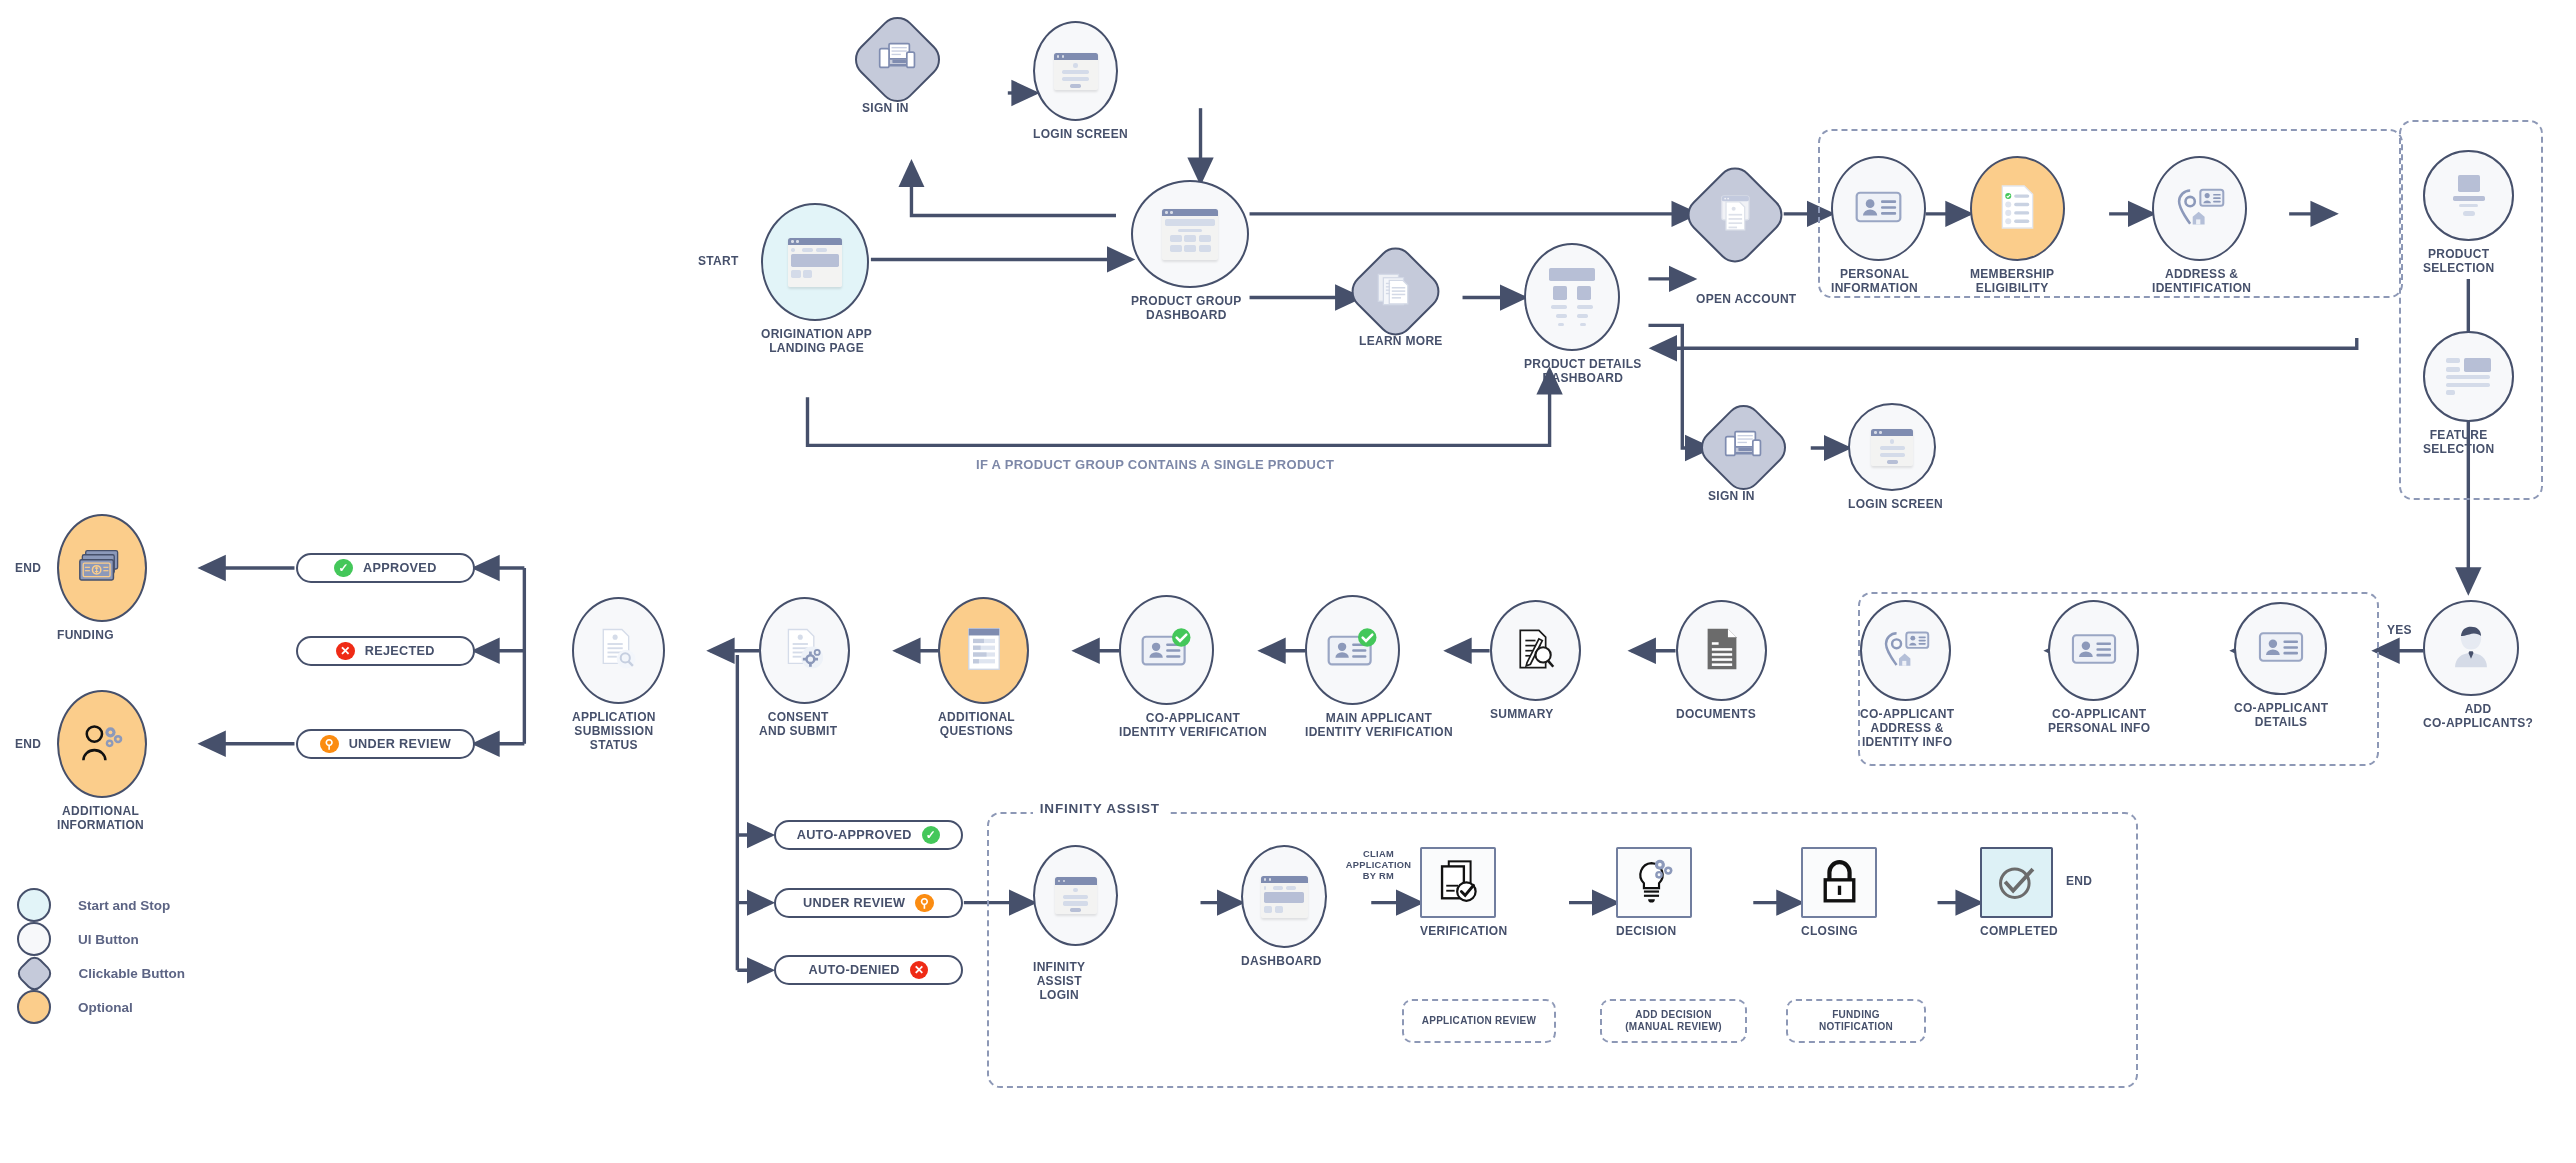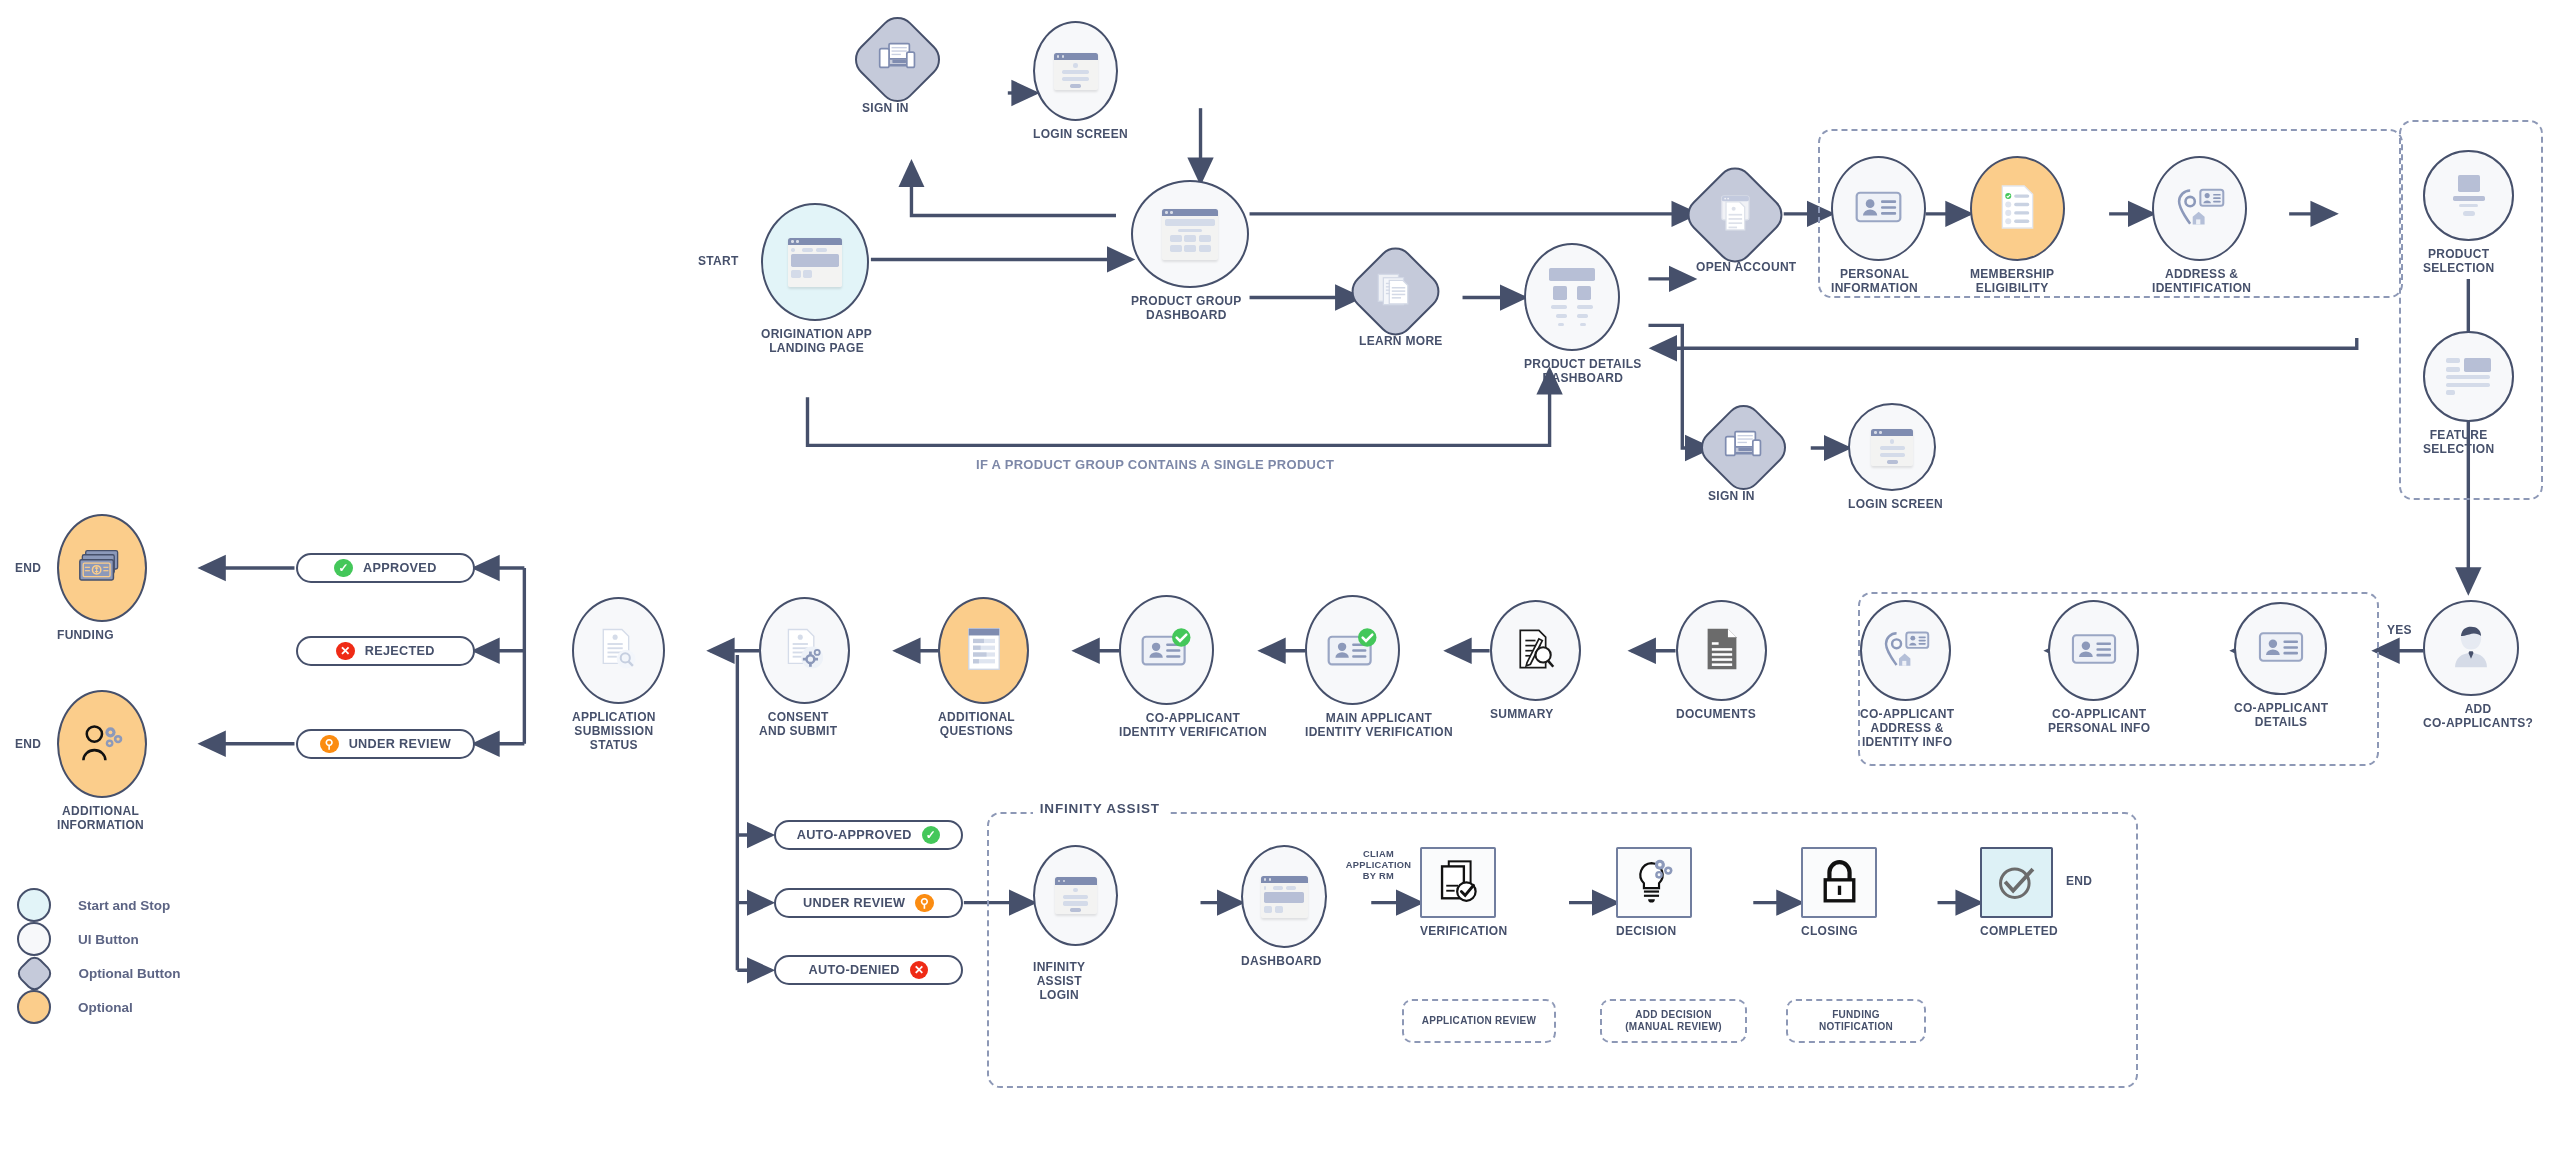--- a/index.html
+++ b/index.html
@@ -314,21 +314,21 @@
             <i class="blk-l" style="width:6px;height:3.4px;display:block;"></i>
           </span>
       </span>
     </div>
     <div class="caption">
       <div>PRODUCT DETAILS</div>
       <div>DASHBOARD</div>
     </div>
   </div>
 
-  <div class="node" style="left:1696px;top:176px;">
+  <div class="node" style="left:1696px;top:176px;gap:32px;">
     <div class="shape diamond fill-btn" style="width:78px;height:78px;">
       <span class="ico">
         <svg width="41" height="39" viewBox="0 0 48 46">
           <rect x="8" y="2" width="32" height="28" rx="2" fill="#f1f2f6" stroke="#dde1ea" stroke-width="1.5"></rect>
           <rect x="8" y="2" width="32" height="6" rx="2" fill="#c3cade"></rect>
           <circle cx="12" cy="5" r="1.1" fill="#eef0f6"></circle>
             <circle cx="15.5" cy="5" r="1.1" fill="#eef0f6"></circle>
           <path d="M13 9 h16 l6 6 v27 h-22 z" fill="#fff" stroke="#dde1ea" stroke-width="1.5"></path>
           <circle cx="22" cy="17" r="2.4" fill="#dde1ea"></circle>
           <g fill="#dde1ea">
@@ -968,21 +968,21 @@
     <div class="legend-row">
       <span class="legend-swatch circle" style="background:#e2f4f8;"></span>
       <span class="legend-label">Start and Stop</span>
     </div>
     <div class="legend-row">
       <span class="legend-swatch circle" style="background:#f7f8fa;"></span>
       <span class="legend-label">UI Button</span>
     </div>
     <div class="legend-row">
       <span class="legend-swatch dia" style="background:#c5cada;"></span>
-      <span class="legend-label" style="margin-left:30px;">Optional Button</span>
+      <span class="legend-label" style="margin-left:30px;">Clickable Button</span>
     </div>
     <div class="legend-row">
       <span class="legend-swatch circle" style="background:#fbcd8b;"></span>
       <span class="legend-label">Optional</span>
     </div>
   </div>
 
 </div>
 
 

